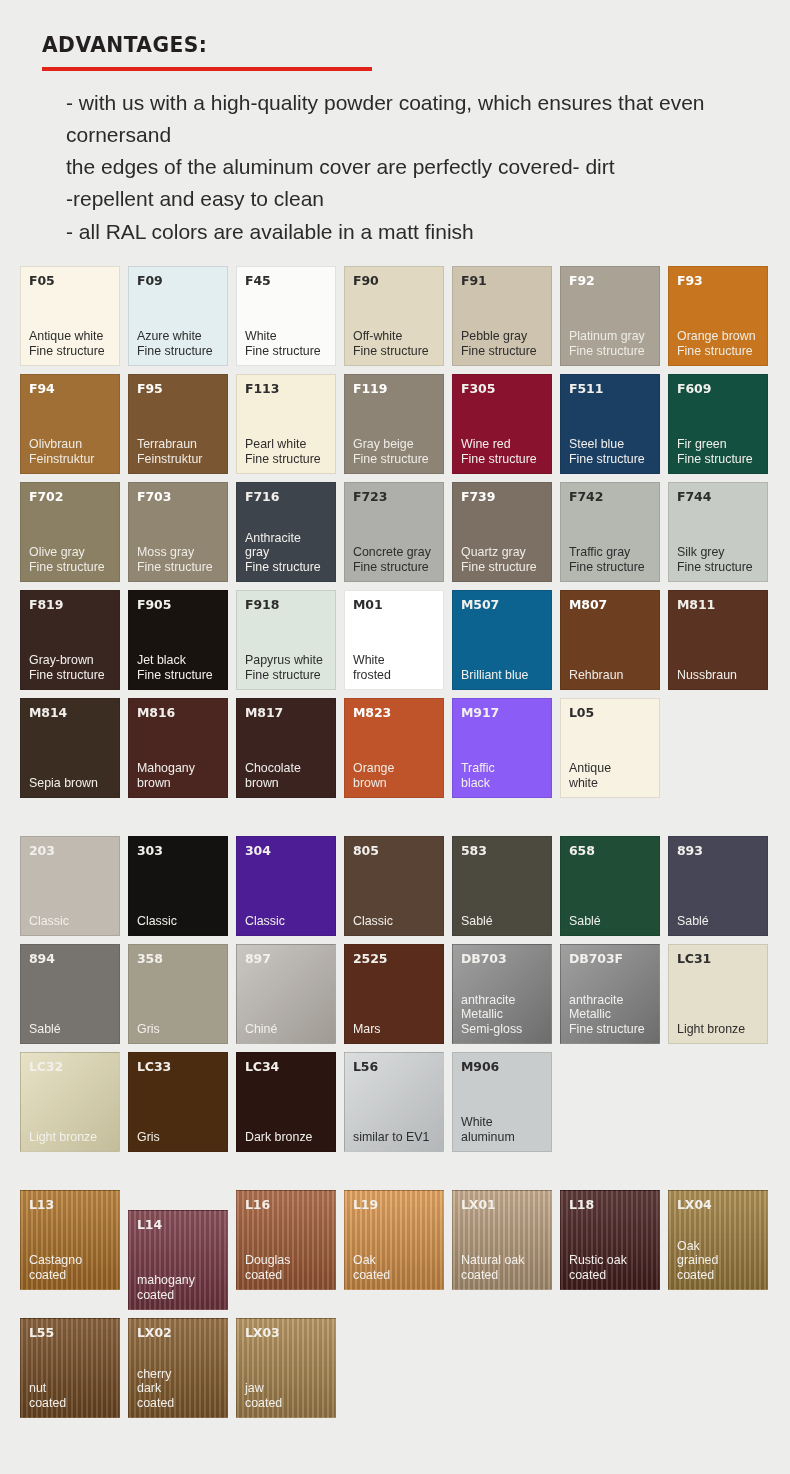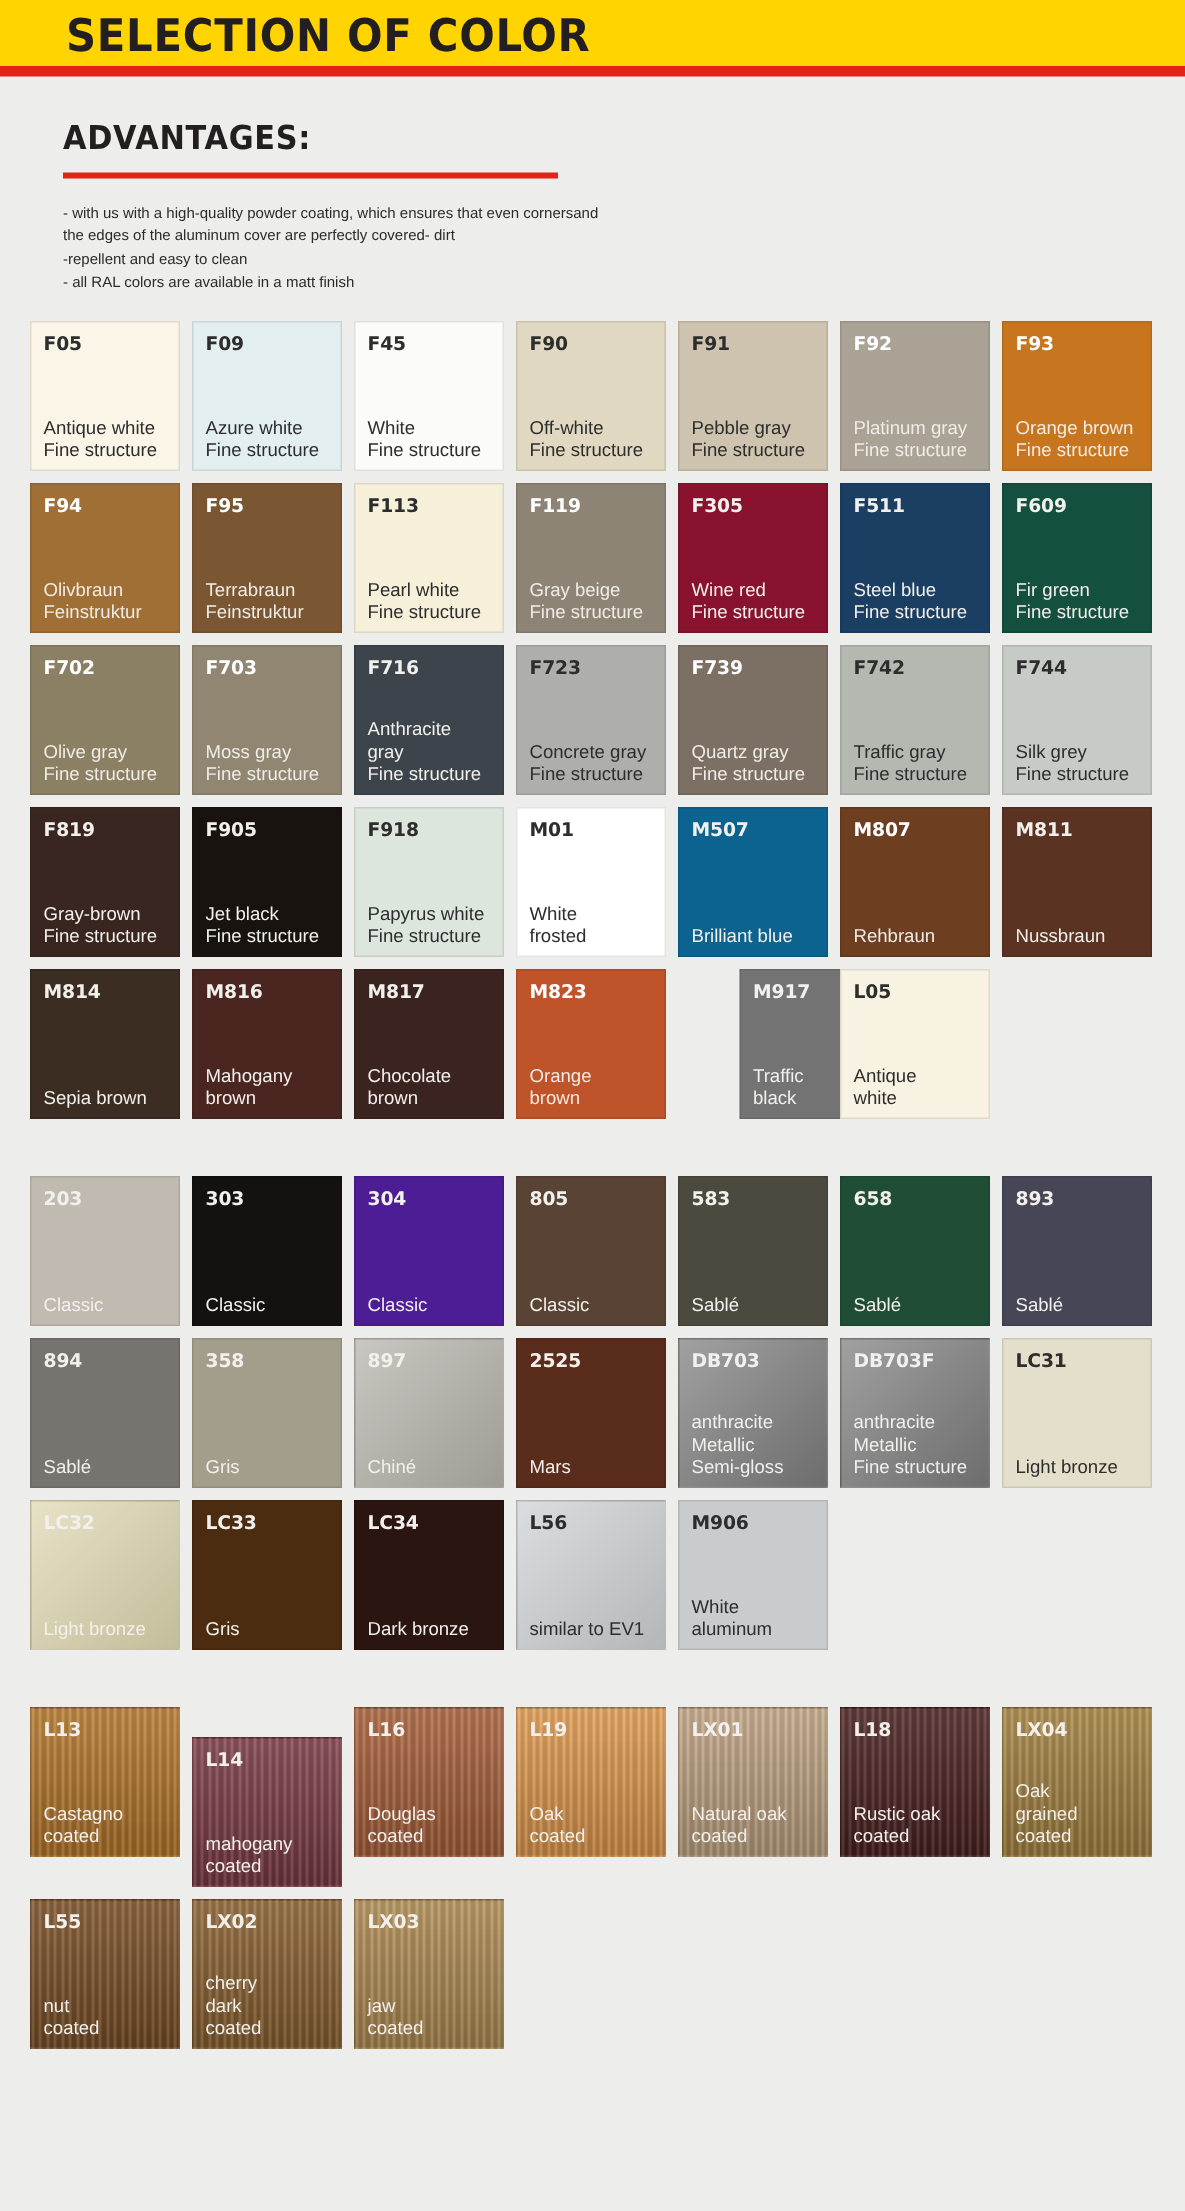--- a/index.html
+++ b/index.html
@@ -48,21 +48,21 @@
     letter-spacing: 0.5px;
     transform: scaleX(0.92);
     transform-origin: left center;
   }
   .adv-rule {
     width: 330px;
     height: 4px;
     background: #e2231a;
     margin: 10px 0 16px 0;
   }
-  .adv-body { font-size: 10px; line-height: 1.53; color: #2b2b2b; max-width: 720px; }
+  .adv-body { font-size: 21px; line-height: 1.53; color: #2b2b2b; max-width: 720px; margin-left: 24px; }
   .adv-body div { white-space: pre-wrap; }
 
   
   .grid {
     display: grid;
     grid-template-columns: repeat(7, 100px);
     gap: 8px 8px;
     padding: 0 0 0 20px;
   }
   .group { margin-top: 18px; }
@@ -96,24 +96,20 @@
   .light-text .code, .light-text .desc { color: #f2f0ec; }
   .dark-text  .code, .dark-text  .desc { color: #2d2d2d; }
   .mid-text   .code { color: #ffffff; }
   .mid-text   .desc { color: #efece6; }
 </style>
 </head>
 <body>
 
 <div class="page">
 
-  <div class="header">
-    <div class="header-title">SELECTION OF COLOR</div>
-    <div class="header-underline"></div>
-  </div>
 
   <div class="adv">
     <div class="adv-title">ADVANTAGES:</div>
     <div class="adv-rule"></div>
     <div class="adv-body">
       <div>- with us with a high-quality powder coating, which ensures that even cornersand
 the edges of the aluminum cover are perfectly covered- dirt</div>
       <div>-repellent and easy to clean</div>
       <div>- all RAL colors are available in a matt finish</div>
     </div>
@@ -271,21 +267,21 @@
         <div class="swatch light-text" style="background: rgb(59, 35, 32);">
           <div class="code">M817</div>
           <div class="desc">Chocolate
 brown</div>
         </div>
         <div class="swatch mid-text" style="background: rgb(191, 83, 41);">
           <div class="code">M823</div>
           <div class="desc">Orange
 brown</div>
         </div>
-        <div class="swatch light-text" style="background: #737373; margin-left: 41px;">
+        <div class="swatch light-text" style="background: #8b5cf6;">
           <div class="code">M917</div>
           <div class="desc">Traffic
 black</div>
         </div>
         <div class="swatch dark-text" style="background: rgb(248, 242, 226);">
           <div class="code">L05</div>
           <div class="desc">Antique
 white</div>
         </div>
       </div>

